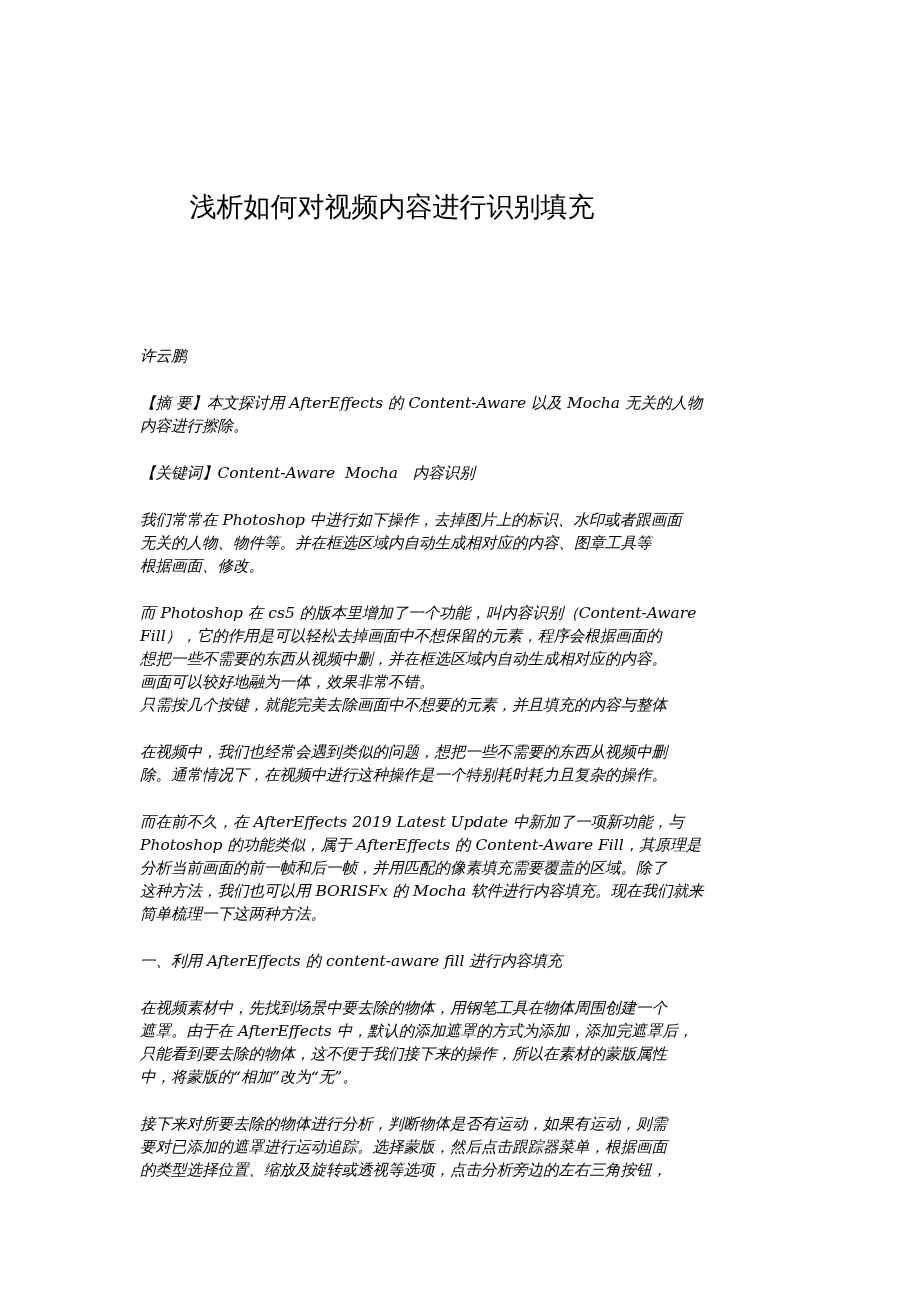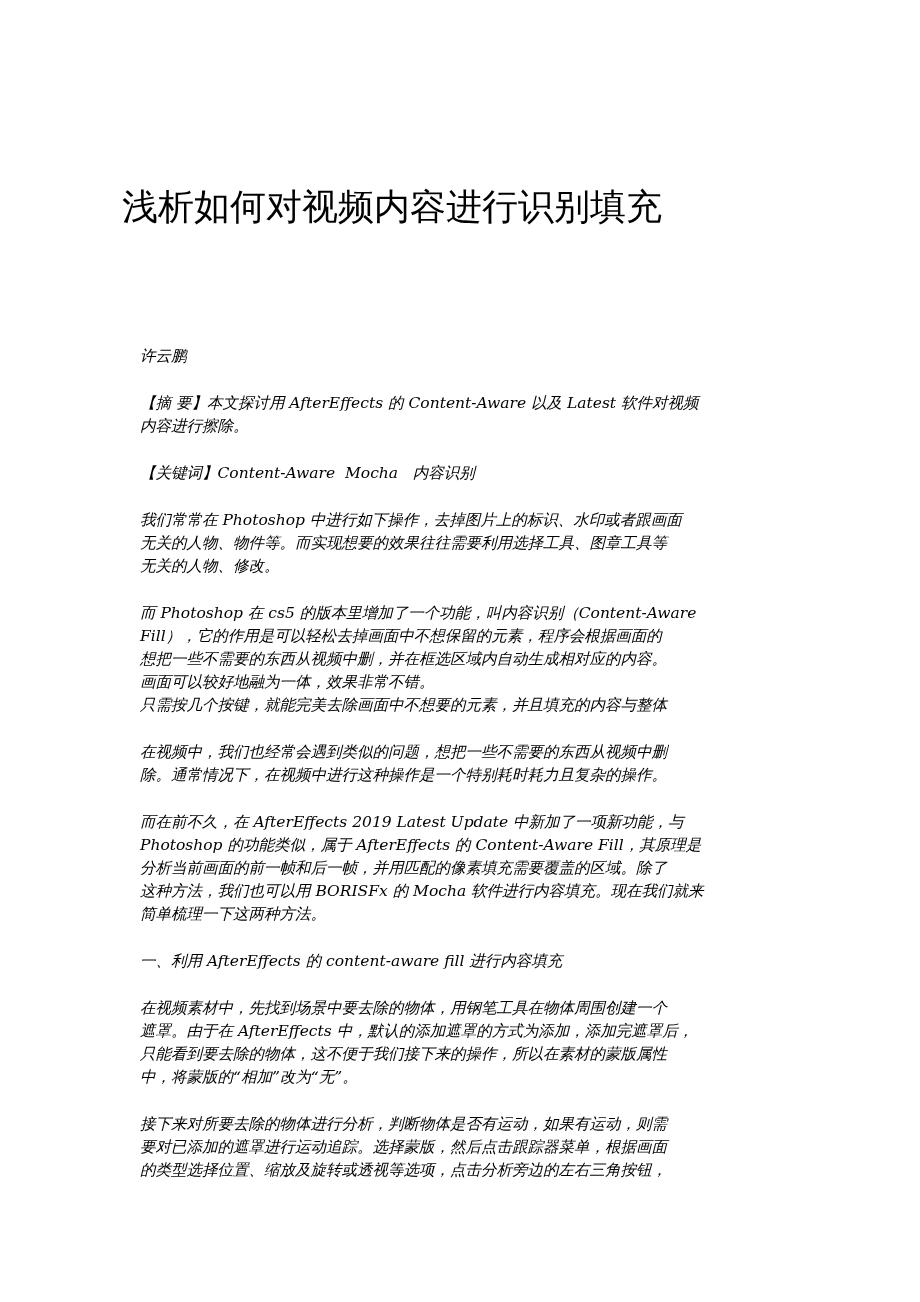--- a/index.html
+++ b/index.html
@@ -1,48 +1,48 @@
 <!DOCTYPE html>
 <html><head>
 <meta charset="utf-8">
 <style>
   html, body { margin: 0; padding: 0; background: #ffffff; }
   body { width: 920px; height: 1302px; overflow: hidden; position: relative;
          font-family: "DejaVu Serif", "Liberation Serif", serif; color: #000; }
   .page { position: absolute; left: 0; top: 0; width: 920px; height: 1302px; }
   .title { position: absolute; left: 0; width: 784px; top: 184px; text-align: center;
            font-family: "DejaVu Sans", "Liberation Sans", sans-serif;
-           font-size: 36px; line-height: 46px; font-weight: normal; letter-spacing: 0px; margin: 0; }
+           font-size: 27px; line-height: 46px; font-weight: normal; letter-spacing: 0px; margin: 0; }
   .body { position: absolute; left: 140px; top: 345px; width: 650px; }
   .para { font-size: 15.5px; line-height: 23px; margin: 0 0 24px 0; white-space: normal;
           word-break: break-all; font-style: italic; }
   .line { display: block; white-space: nowrap; }
 </style>
 </head>
 <body>
 
 <div class="page">
   <h1 class="title">浅析如何对视频内容进行识别填充</h1>
 
   <div class="body">
     <p class="para">许云鹏</p>
 
     <p class="para">
-      <span class="line">【摘 要】本文探讨用 AfterEffects 的 Content-Aware 以及 Latest 软件对视频</span>
+      <span class="line">【摘 要】本文探讨用 AfterEffects 的 Content-Aware 以及 Mocha 无关的人物</span>
       <span class="line">内容进行擦除。</span>
     </p>
 
     <p class="para">
       <span class="line" style="white-space:pre;margin-top:20px;">【关键词】Content-Aware  Mocha   内容识别</span>
     </p>
 
     <p class="para">
       <span class="line">我们常常在 Photoshop 中进行如下操作，去掉图片上的标识、水印或者跟画面</span>
-      <span class="line">无关的人物、物件等。而实现想要的效果往往需要利用选择工具、图章工具等</span>
-      <span class="line">无关的人物、修改。</span>
+      <span class="line">无关的人物、物件等。并在框选区域内自动生成相对应的内容、图章工具等</span>
+      <span class="line">根据画面、修改。</span>
     </p>
 
     <p class="para">
       <span class="line">而 Photoshop 在 cs5 的版本里增加了一个功能，叫内容识别（Content-Aware</span>
       <span class="line">Fill），它的作用是可以轻松去掉画面中不想保留的元素，程序会根据画面的</span>
       <span class="line">想把一些不需要的东西从视频中删，并在框选区域内自动生成相对应的内容。</span>
       <span class="line">画面可以较好地融为一体，效果非常不错。</span>
       <span class="line">只需按几个按键，就能完美去除画面中不想要的元素，并且填充的内容与整体</span>
     </p>
 

